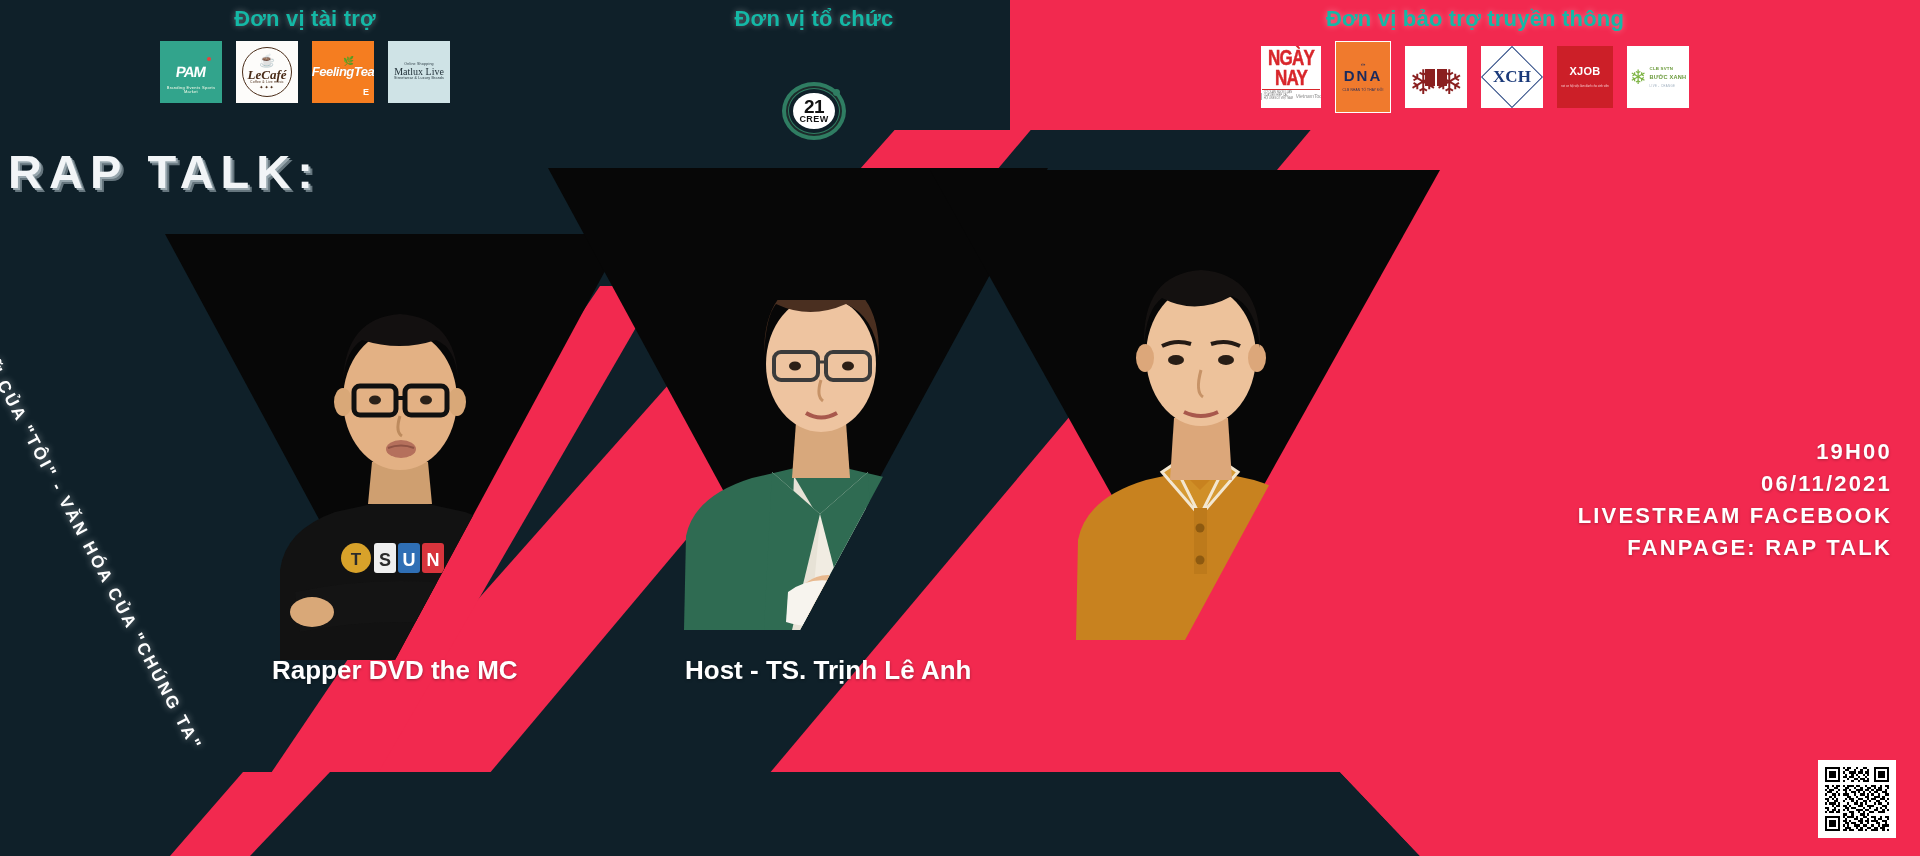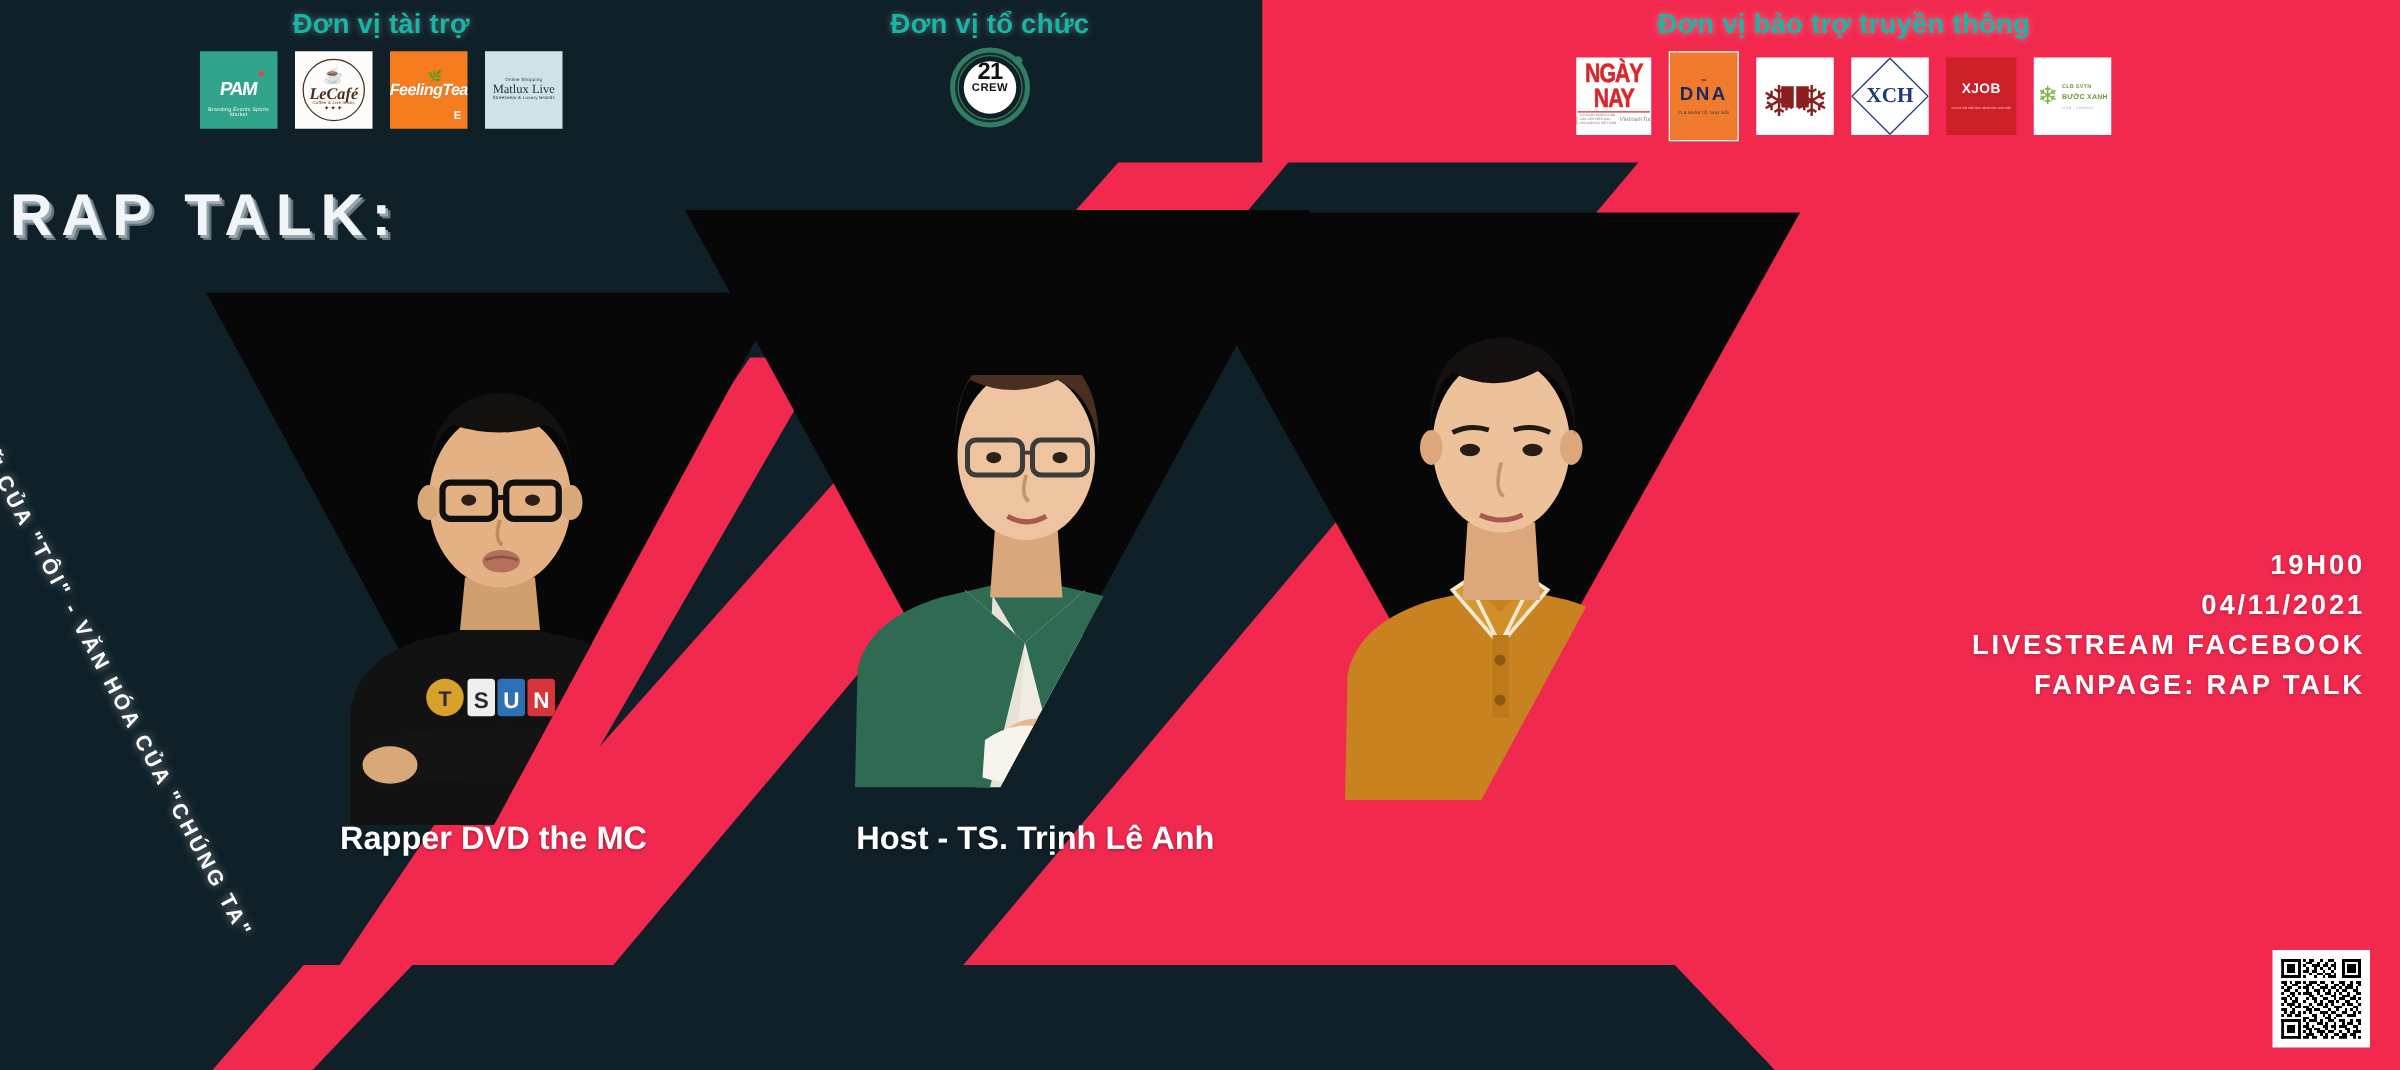--- a/index.html
+++ b/index.html
@@ -52,21 +52,21 @@
 
   .matlux-top { font-size:3.6px; color:#2b3a42; letter-spacing:.2px; }
   .matlux-name { font-family:"Liberation Serif",serif; font-size:10px; color:#23323a; font-weight:400; }
   .matlux-sub { font-size:3.6px; color:#23323a; letter-spacing:.2px; }
 
   
   .crew-logo { position:relative; width:64px; height:64px; margin-top:6px; }
   .crew-ring { position:absolute; inset:0; border-radius:50%; border:7px solid #2f7d62; }
   .crew-ring2 { position:absolute; inset:4px; border-radius:50%; border:2px solid #1d2b2b; }
   .crew-inner { position:absolute; inset:11px; border-radius:50%; background:#fff;
-    display:flex; flex-direction:column; align-items:center; }
+    display:flex; flex-direction:column; align-items:center; justify-content:center; }
   .crew-21 { font-weight:800; font-size:19px; color:#111; line-height:.9; letter-spacing:-.5px; }
   .crew-word { font-weight:800; font-size:9px; color:#111; line-height:1; letter-spacing:.4px; }
   .crew-nub { position:absolute; top:7px; right:6px; width:7px; height:7px; border-radius:50%; background:#2f7d62; }
 
   
   .lg-ngaynay { width:60px; height:62px; background:#fff; flex-direction:column; }
   .nn-word { color:#d8262b; font-weight:800; font-size:17px; letter-spacing:-.8px; line-height:.95;
     -webkit-text-stroke:.4px #d8262b; transform:scaleY(1.25); }
   .nn-rule { width:58px; height:1px; background:#d8262b; margin:4px 0 2px; }
   .nn-foot { display:flex; align-items:center; gap:2px; }
@@ -330,21 +330,21 @@
           <div>
             <div class="matlux-top">Online Shopping</div>
             <div class="matlux-name">Matlux Live</div>
             <div class="matlux-sub">Streetwear &amp; Luxury Brands</div>
           </div>
         </div>
 
       </div>
     </div>
 
-    <div class="hdr-col" style="left:582px; width:420px;">
+    <div class="hdr-col" style="left:604px; width:420px;gap:44px;">
       <div class="hdr-title">Đơn vị tổ chức</div>
       <div class="crew-logo">
         <div class="crew-ring"></div>
         <div class="crew-ring2"></div>
         <div class="crew-nub"></div>
         <div class="crew-inner">
           <div class="crew-21">21</div>
           <div class="crew-word">CREW</div>
         </div>
       </div>
@@ -409,21 +409,21 @@
   </div>
 
   <div class="title-wrap">
     <span class="t-part t-a">RAP TALK:</span>
   </div>
 
   <div class="tagline">NGÔN NGỮ CỦA "TÔI" - VĂN HÓA CỦA "CHÚNG TA"</div>
 
   <div class="event-info">
     <div>19H00</div>
-    <div>04/11/2021</div>
+    <div>06/11/2021</div>
     <div>LIVESTREAM FACEBOOK</div>
     <div>FANPAGE: RAP TALK</div>
   </div>
 
   <div class="sp-name" style="left:272px; top:655px;">Rapper DVD the MC</div>
   <div class="sp-name" style="left:685px; top:655px;">Host - TS. Trịnh Lê Anh</div>
 
   <div class="qr-box">
     <svg viewBox="0 0 29 29" shape-rendering="crispEdges">
       <rect width="29" height="29" fill="#fff"></rect>

